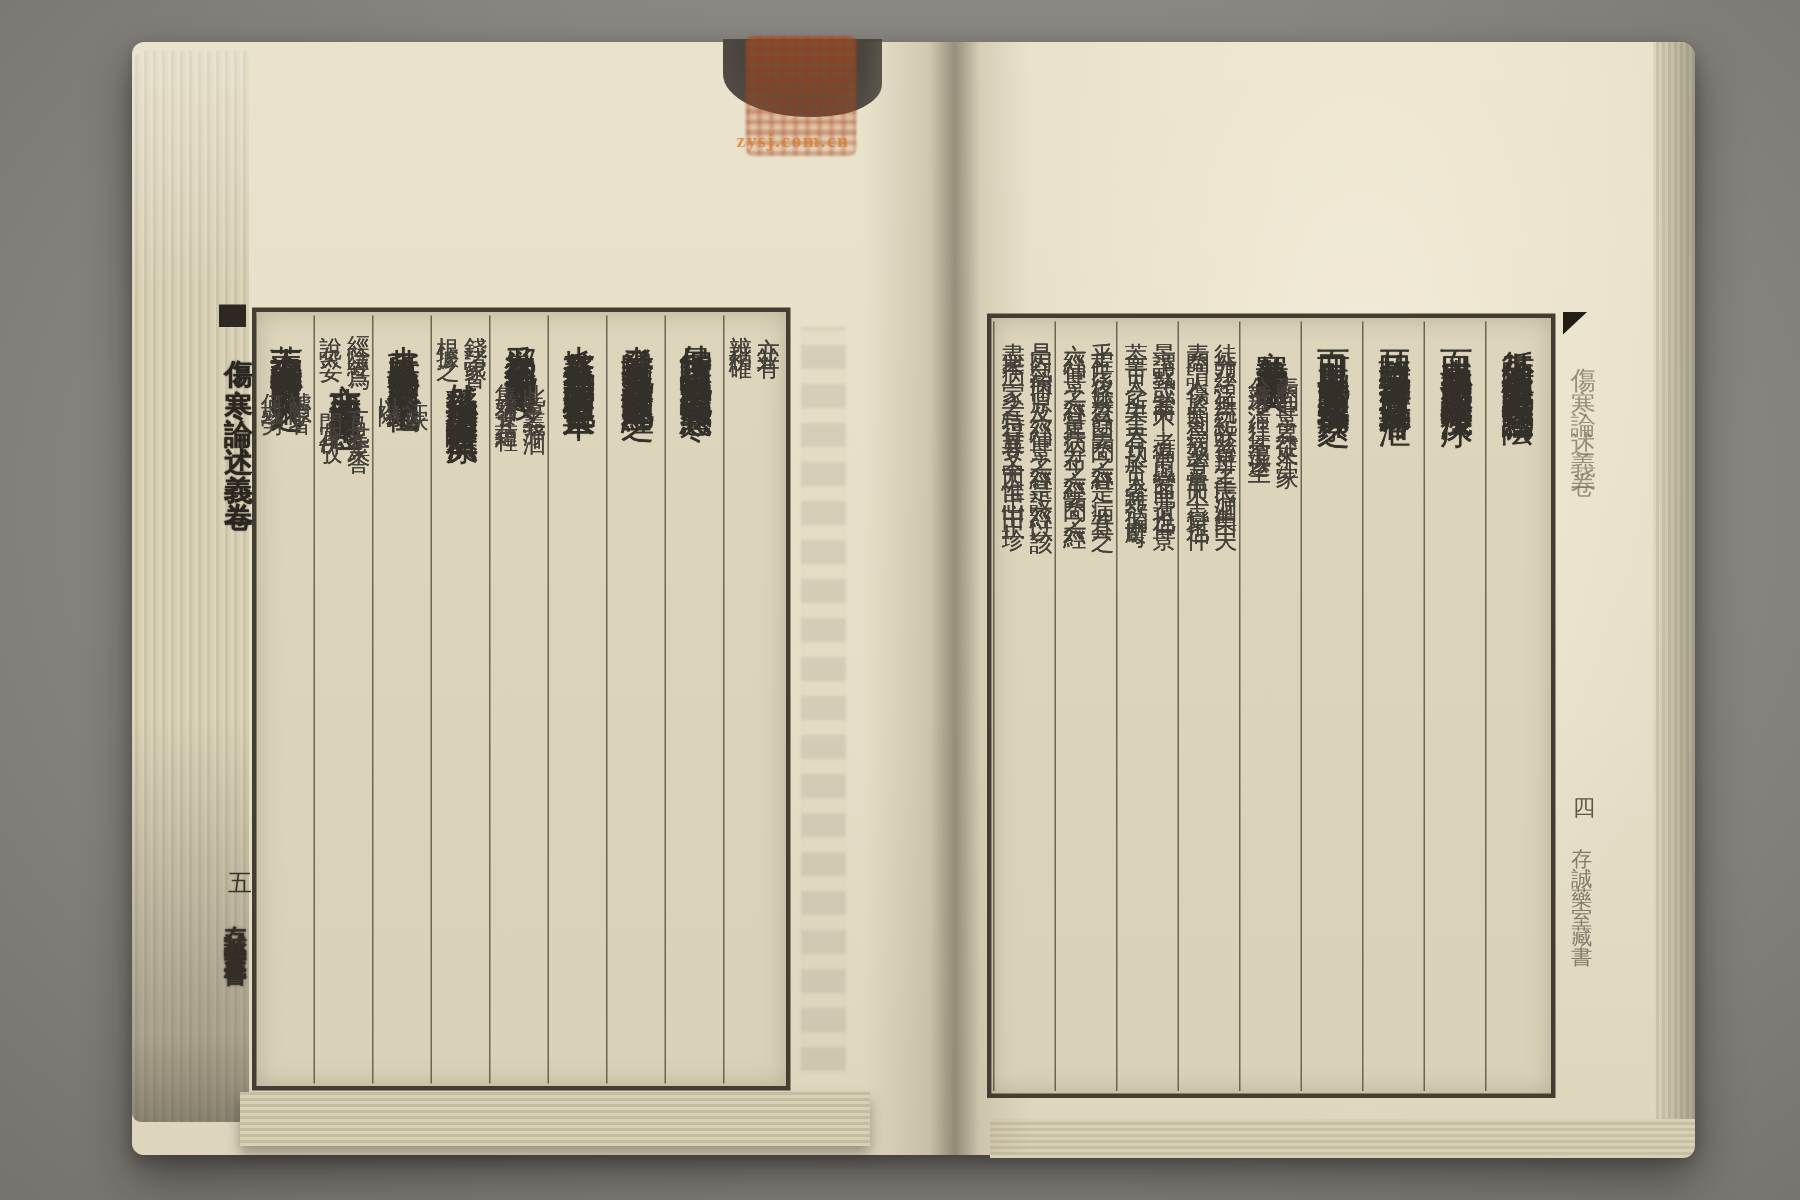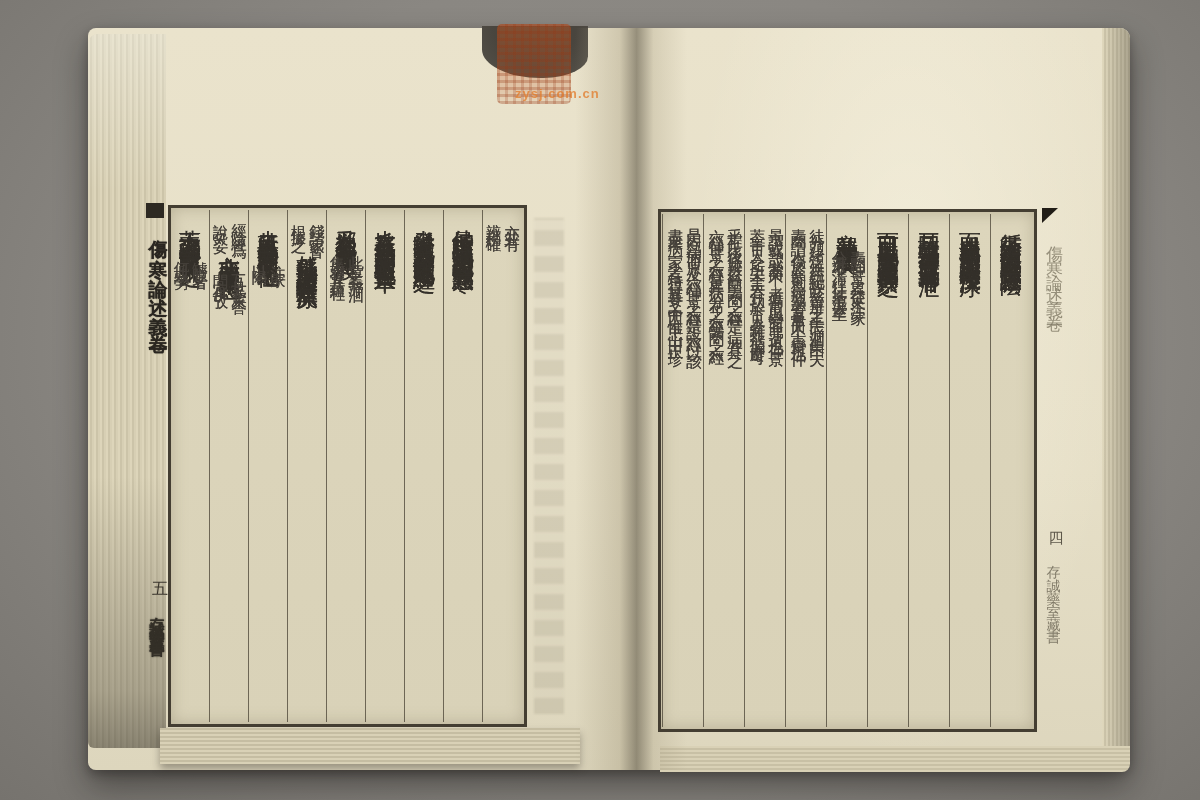--- a/index.html
+++ b/index.html
@@ -66,22 +66,22 @@
     font-weight:bold;color:#332f27;text-shadow:0 0 1.5px #332f27;}
   .fold-coll-faint{position:absolute;left:5px;top:348px;font-size:14px;letter-spacing:13px;
     color:rgba(104,98,81,0.8);}
   
   .seal{position:absolute;left:497px;top:24px;width:74px;height:80px;border-radius:5px;
     background:
       repeating-linear-gradient(0deg,rgba(150,55,20,0.28) 0 3px,rgba(150,55,20,0) 3px 7px),
       repeating-linear-gradient(90deg,rgba(150,55,20,0.22) 0 3px,rgba(150,55,20,0) 3px 8px),
       linear-gradient(180deg,rgba(192,88,36,0.5) 0%,rgba(192,88,36,0.22) 80%,rgba(192,88,36,0.08) 100%);
     filter:blur(0.7px);}
-  .watermark{position:absolute;left:515px;top:86px;width:110px;
-    font-family:Liberation Sans, sans-serif;font-size:13px;font-weight:bold;
+  .watermark{position:absolute;left:491px;top:86px;width:110px;
+    font-family:Liberation Serif, serif;font-size:13px;font-weight:bold;
     color:rgba(226,122,40,0.75);letter-spacing:1px;}
   
   .ghost{position:absolute;left:534px;top:218px;width:30px;height:496px;filter:blur(1.2px);
     background:repeating-linear-gradient(0deg,rgba(118,112,92,0.16) 0 16px,rgba(118,112,92,0.03) 16px 26px);}
 </style>
 </head>
 <body>
 
 <div class="scene">
 

